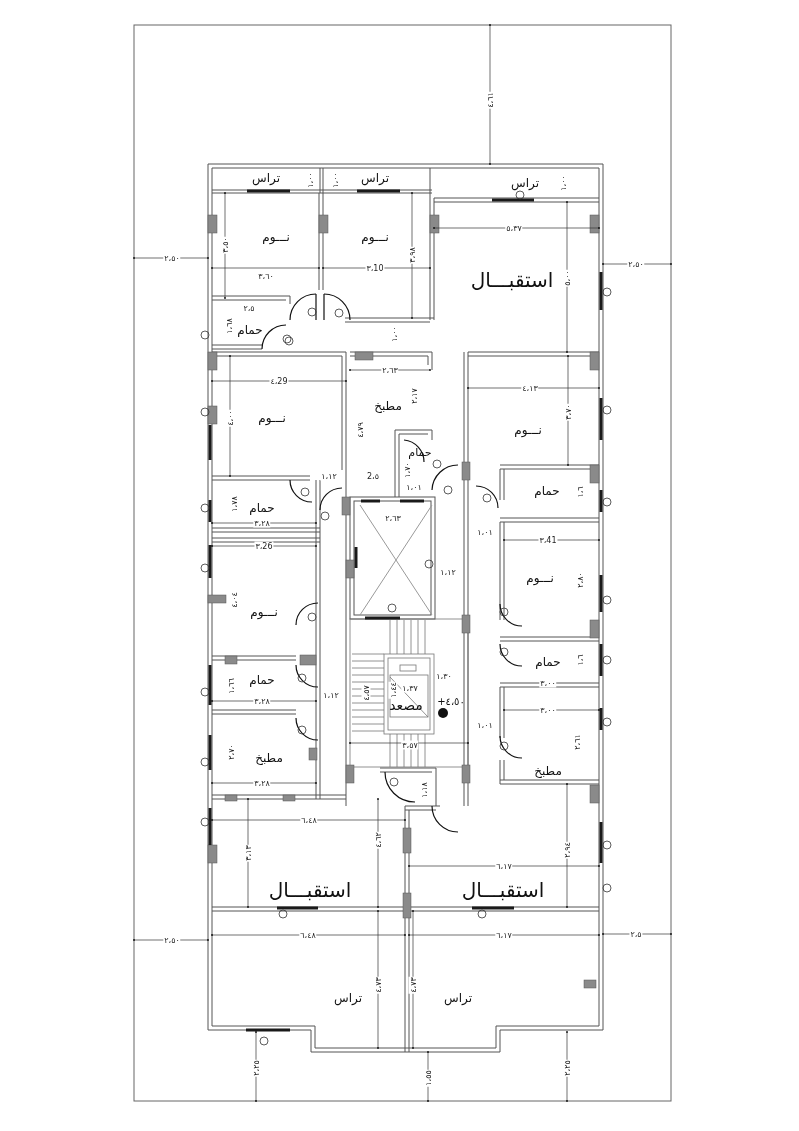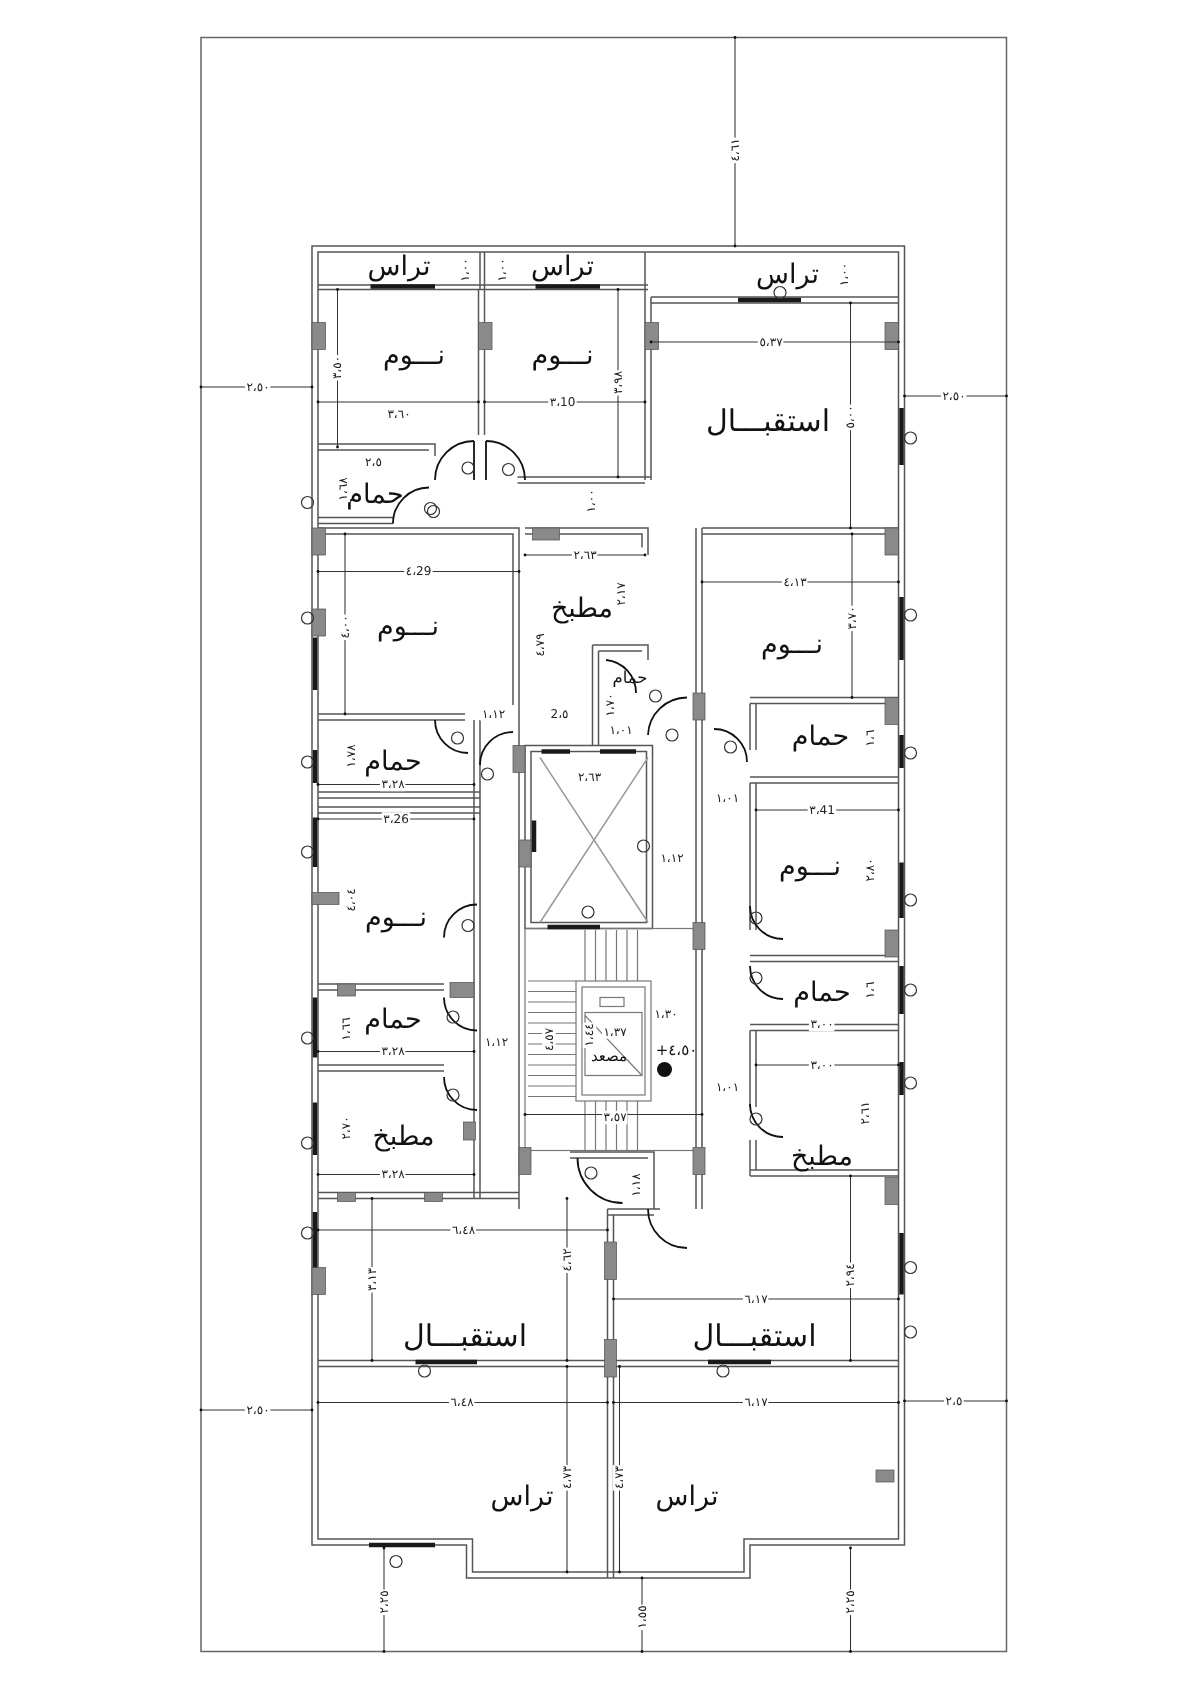--- a/index.html
+++ b/index.html
@@ -1,18 +1,18 @@
 <!DOCTYPE html>
 <html><head>
 <meta charset="utf-8">
 <style>
   html, body { margin:0; padding:0; background:#ffffff; }
   body { width:799px; height:1131px; position:relative; overflow:hidden; font-family:"DejaVu Sans", sans-serif; }
   #plan { position:absolute; left:0; top:0; width:799px; height:1131px; }
-  .lbl { position:absolute; font-family:"DejaVu Sans", sans-serif; color:#111; font-size:18px; white-space:nowrap; direction:rtl; transform:translate(-50%,-50%); }
+  .lbl { position:absolute; font-family:"DejaVu Sans", sans-serif; color:#111; font-size:12px; white-space:nowrap; direction:rtl; transform:translate(-50%,-50%); }
   .lbl.big { font-size:20px; letter-spacing:1px; }
   .dim { position:absolute; font-family:"DejaVu Sans", sans-serif; color:#222; font-size:8px; white-space:nowrap; background:#fff; padding:0 1px; transform:translate(-50%,-50%); line-height:9px; }
   .dim.v { transform:translate(-50%,-50%) rotate(-90deg); }
   .lvl { position:absolute; font-size:10px; color:#111; transform:translate(-50%,-50%); white-space:nowrap;text-align:center; }
 </style>
 </head>
 <body>
 
 <svg id="plan" viewBox="0 0 799 1131" xmlns="http://www.w3.org/2000/svg">
   <defs>
@@ -324,21 +324,21 @@
 <div class="lbl" style="left:272px;top:418px">نـــوم</div>
 <div class="lbl" style="left:528px;top:430px">نـــوم</div>
 <div class="lbl" style="left:262px;top:508px">حمام</div>
 <div class="lbl" style="left:547px;top:491px">حمام</div>
 <div class="lbl" style="left:264px;top:612px">نـــوم</div>
 <div class="lbl" style="left:540px;top:578px">نـــوم</div>
 <div class="lbl" style="left:262px;top:680px">حمام</div>
 <div class="lbl" style="left:548px;top:662px">حمام</div>
 <div class="lbl" style="left:269px;top:758px">مطبخ</div>
 <div class="lbl" style="left:548px;top:771px">مطبخ</div>
-<div class="lbl" style="left:406px;top:705px;font-size:10px">مصعد</div>
+<div class="lbl" style="left:406px;top:705px;font-size:14px">مصعد</div>
 <div class="lbl big" style="left:310px;top:890px">استقبـــال</div>
 <div class="lbl big" style="left:503px;top:890px">استقبـــال</div>
 <div class="lbl" style="left:348px;top:998px">تراس</div>
 <div class="lbl" style="left:458px;top:998px">تراس</div>
 <div class="lvl" style="left:451px;top:701px">+٤،٥٠</div>
 
 <div class="dim v" style="left:490px;top:100px">٤،٦١</div>
 <div class="dim" style="left:172px;top:258px">٢،٥٠</div>
 <div class="dim" style="left:636px;top:264px">٢،٥٠</div>
 <div class="dim" style="left:172px;top:940px">٢،٥٠</div>

